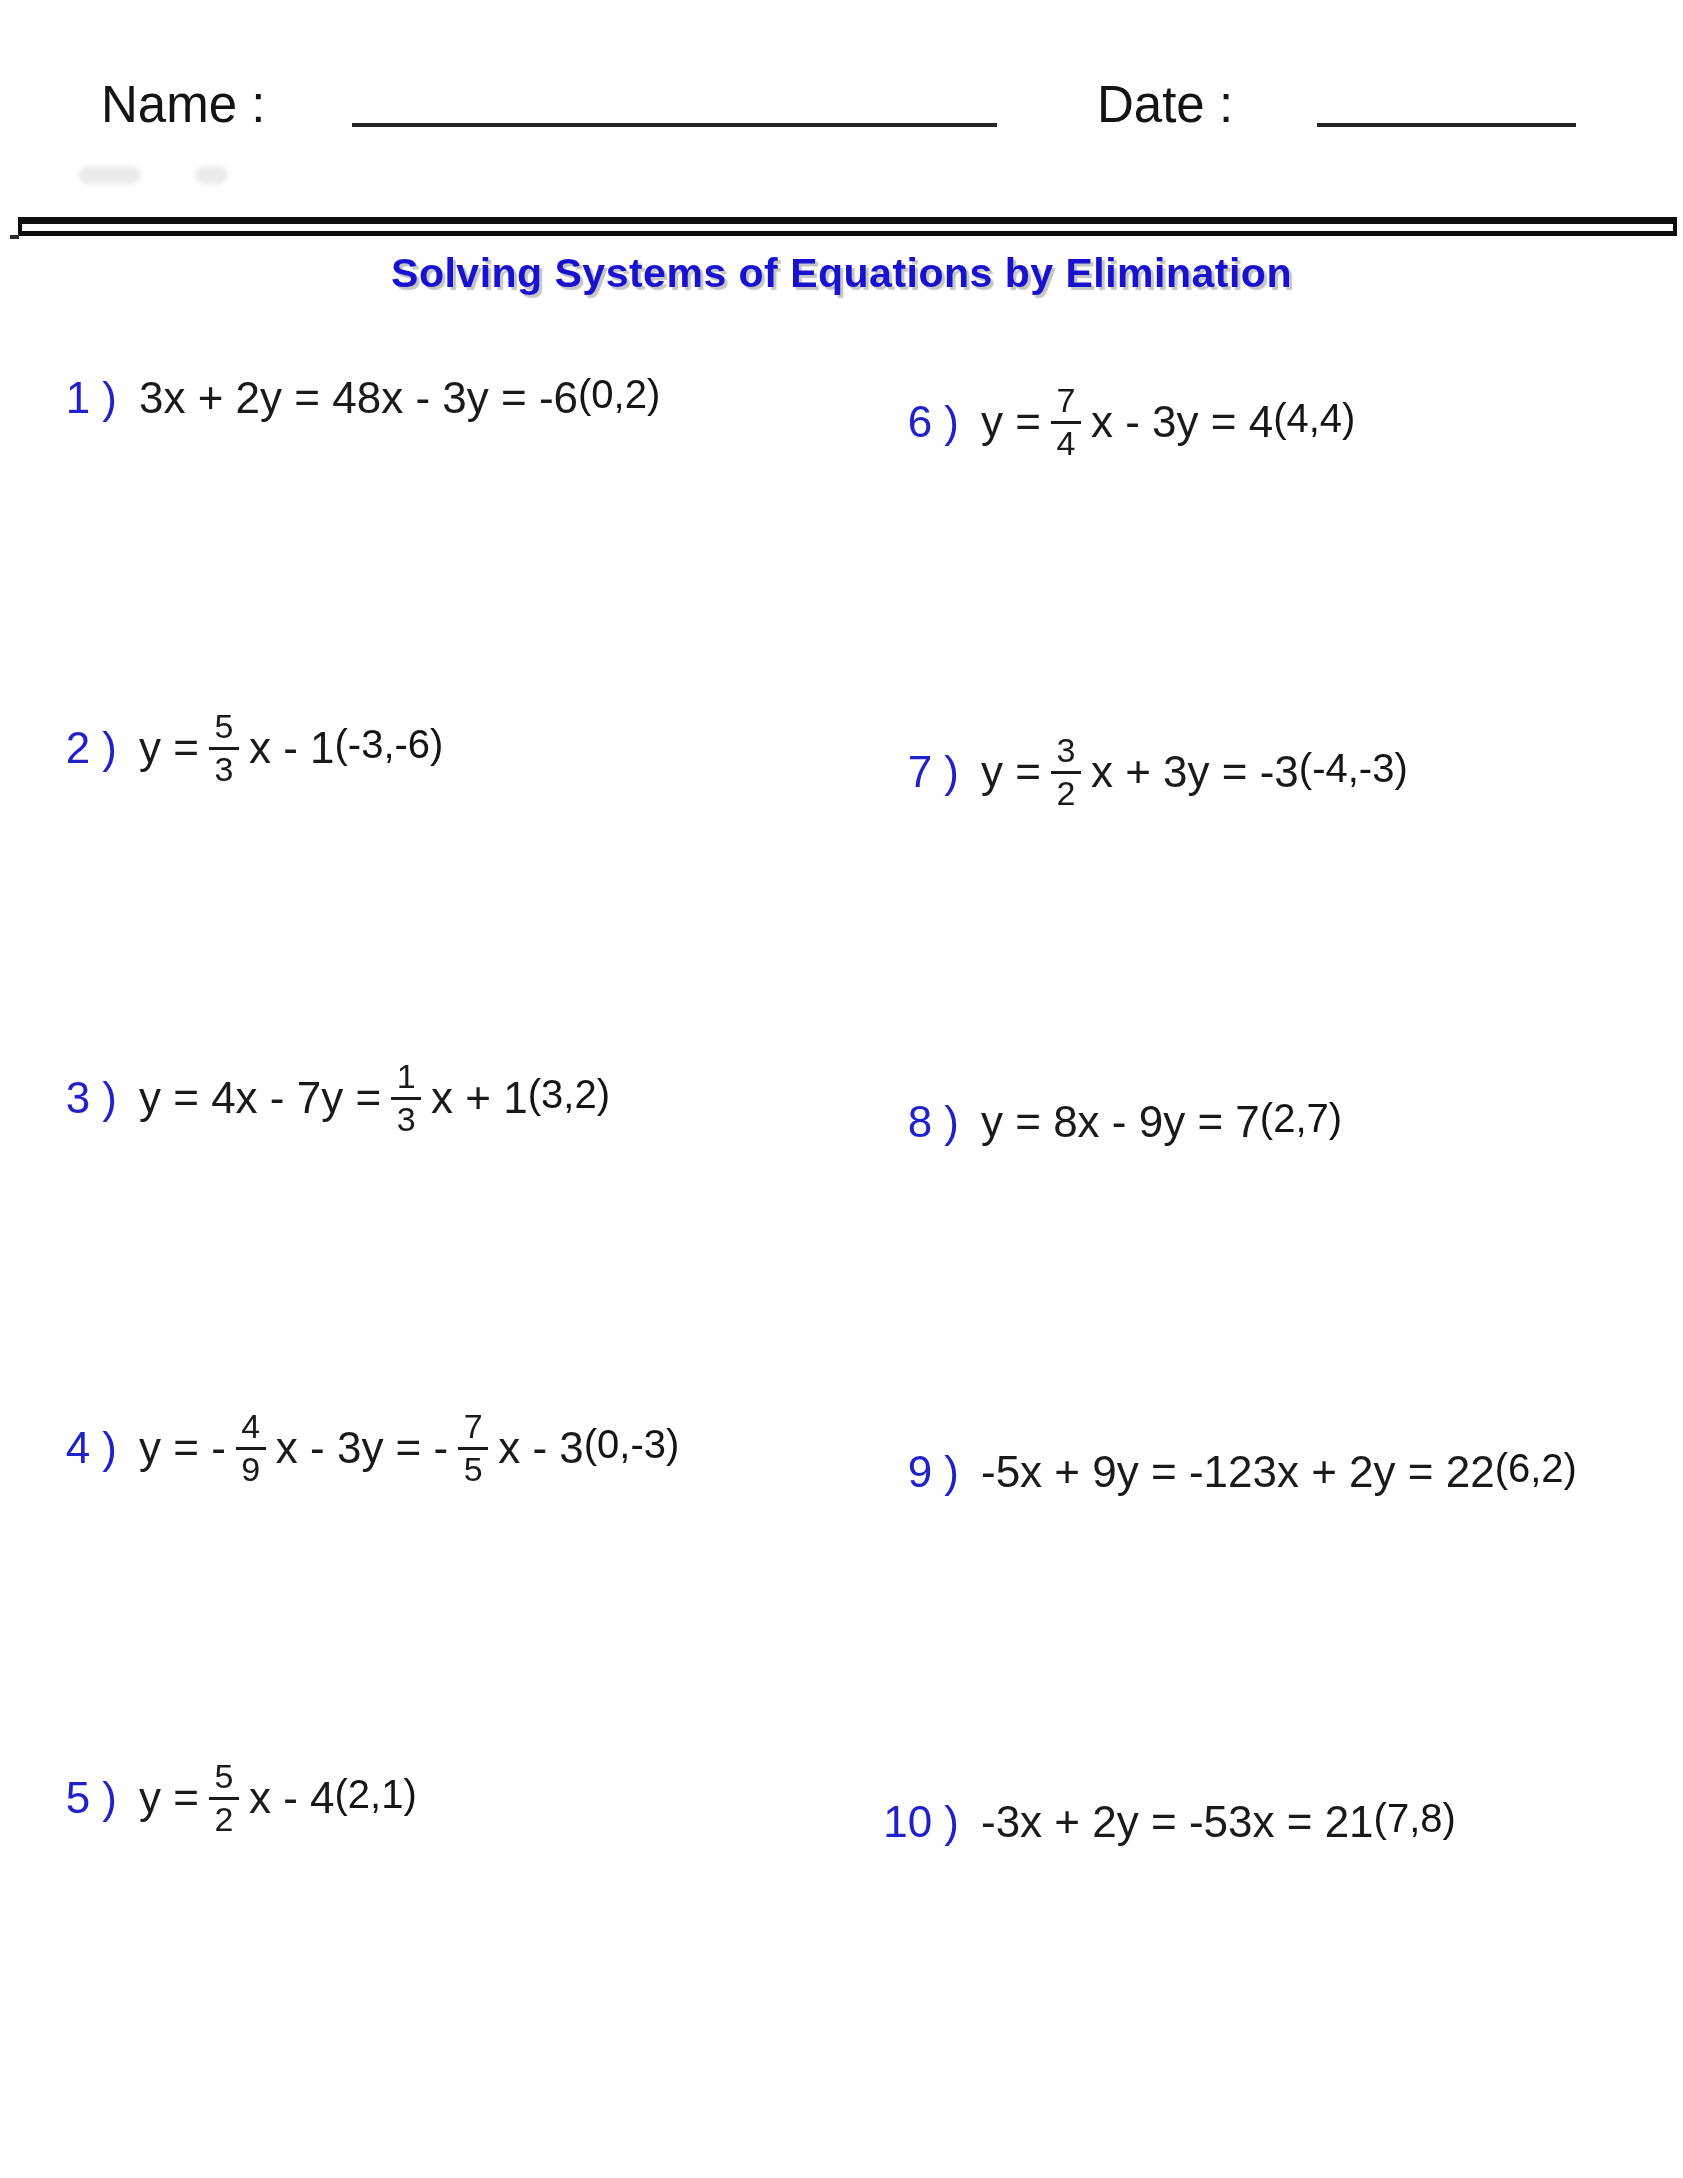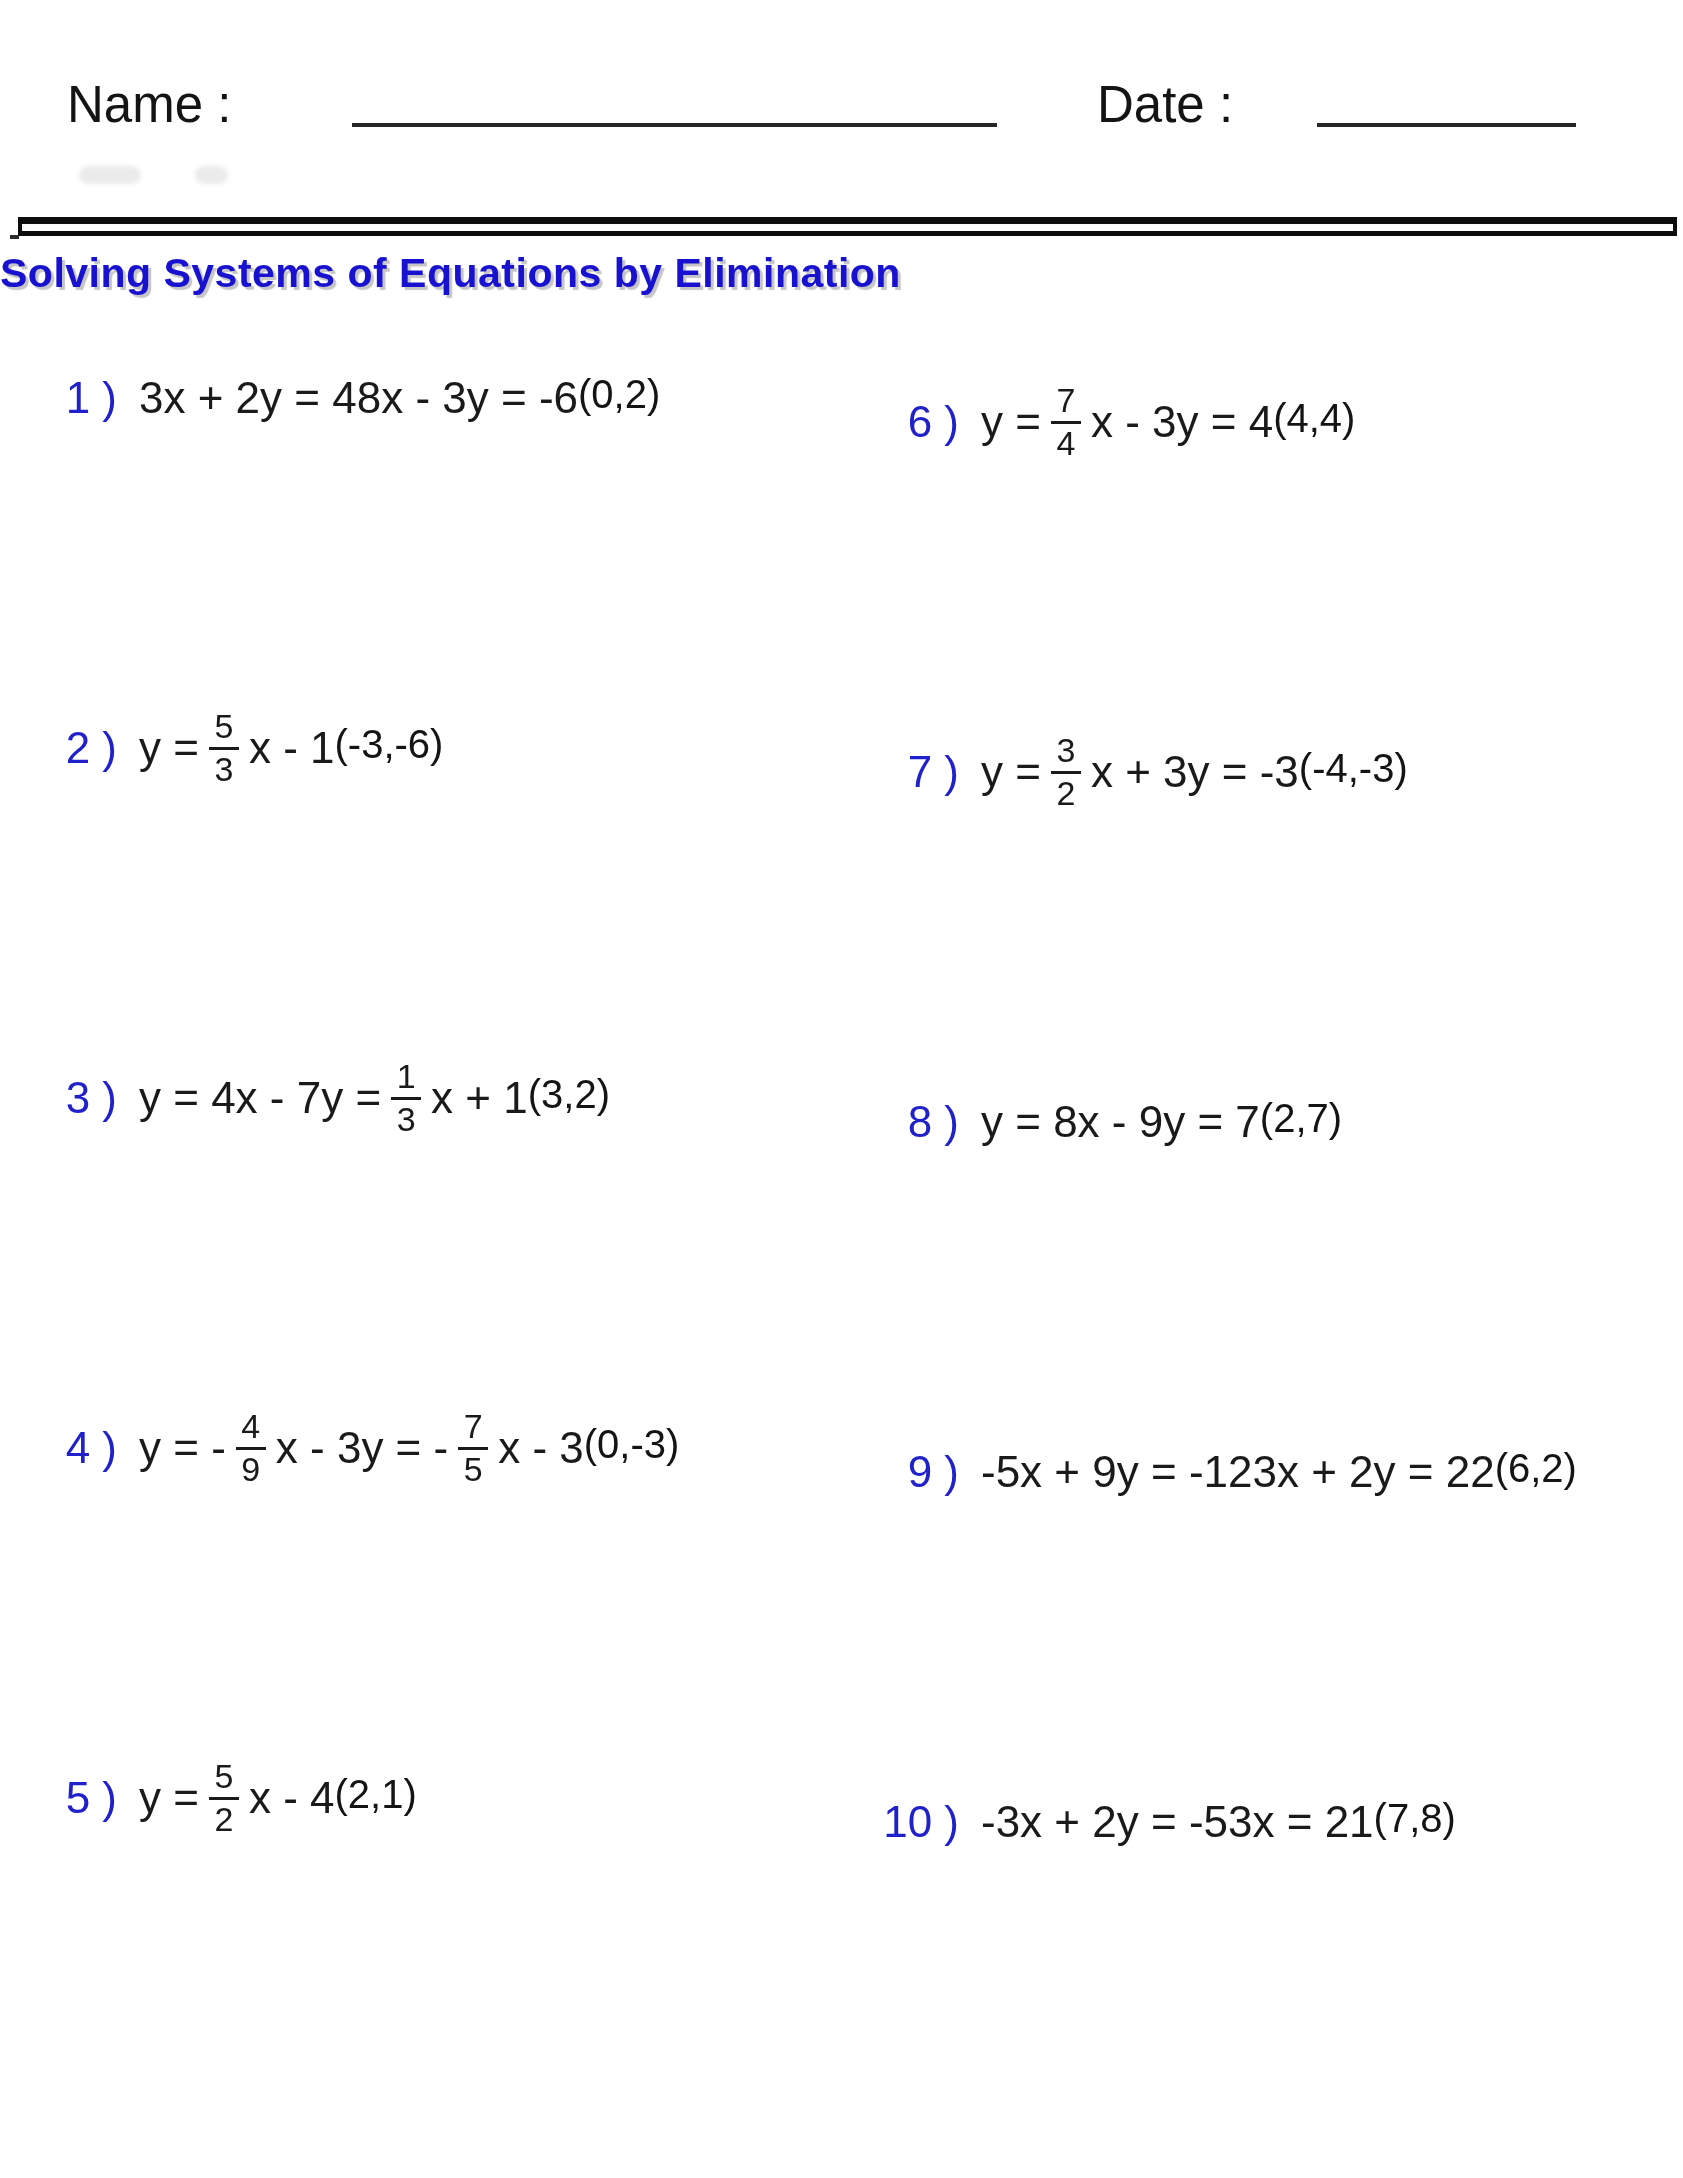--- a/index.html
+++ b/index.html
@@ -20,21 +20,21 @@
   }
 
   
   .field-label {
     position:absolute;
     top:75px;
     font-size:51px;
     color:#141414;
     white-space:pre;
   }
-  .name-label { left:67px; }
+  .name-label { left:101px; }
   .date-label { left:1053px;margin-left:44px; }
   .write-line {
     position:absolute;
     top:123px;
     height:4px;
     background:#262626;
   }
   .name-line { left:352px; width:645px; }
   .date-line { left:1317px; width:259px; }
 
@@ -64,20 +64,21 @@
     position:absolute;
     left:10px; top:235px;
     width:9px; height:4px;
     background:#2c2c2c;
   }
 
   
   .title {
     position:absolute;
     top:250px; left:0; right:0;
+    text-align:center;
     font-size:41px;
     font-weight:bold;
     color:var(--title-blue);
     text-shadow:3px 3px 1px #c5c5c5;
     letter-spacing:0.5px;
   }
 
   
   .problems {
     position:absolute;

